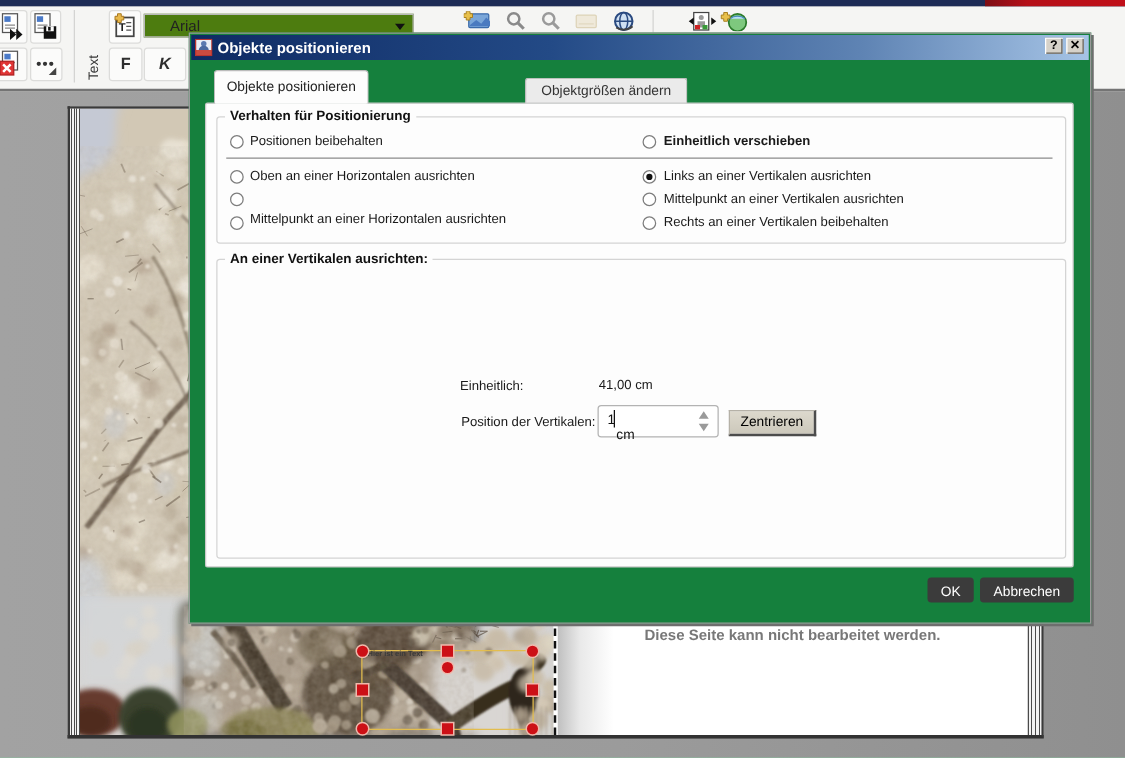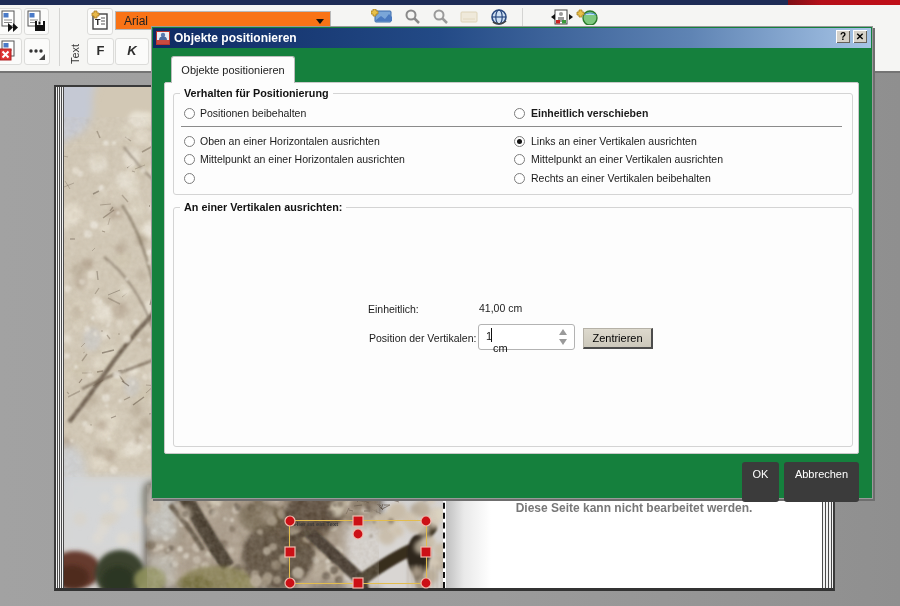--- a/index.html
+++ b/index.html
@@ -11,22 +11,22 @@
   #topstrip{left:0;top:0;width:900px;height:5px;background:#1d2b55;}
   #topred{left:788px;top:0;width:112px;height:5px;background:linear-gradient(90deg,#7d0e14 0,#b50f18 30%,#c00f18 100%);}
   
   #toolbar{left:0;top:5px;width:900px;height:66px;background:#f5f5f3;border-bottom:2px solid #747474;}
   .tbtn{position:absolute;background:#fbfbfa;border:1px solid #dcdcda;border-radius:3px;}
   .sep{position:absolute;width:1px;background:#d4d4d2;}
   #vtext{position:absolute;left:62px;top:40px;width:20px;height:30px;color:#333;font-size:11px;}
   #vtext span{position:absolute;left:3px;top:8px;transform:rotate(-90deg);transform-origin:center;}
   .fk{font-weight:bold;font-size:13px;color:#2e2e2e;text-align:center;line-height:23px;}
   
-  #combo{left:115px;width:216px;height:19px;background:#f97316;border:1px solid #b9b9b9;
-         font-size:12px;color:#222;line-height:18px;padding-left:8px;box-sizing:border-box;}
+  #combo{left:115px;width:216px;height:19px;background:#4d7c0f;border:1px solid #b9b9b9;
+         font-size:12px;color:#222;line-height:18px;padding-left:20px;box-sizing:border-box;}
   #comboarr{left:316px;top:12px;width:0;height:0;border-left:4px solid transparent;border-right:4px solid transparent;border-top:5px solid #111;}
   
   #book{left:54px;top:85px;width:781px;height:506px;background:#fff;border:2px solid #3a3a3a;border-bottom:3px solid #323232;box-sizing:border-box;}
   #lstripes{left:56px;top:87px;width:8px;height:501px;
      background:repeating-linear-gradient(90deg,#f2f2f2 0 1px,#4a4a4a 1px 2px);}
   #rstripes{left:822px;top:87px;width:11px;height:501px;
      background:repeating-linear-gradient(90deg,#4a4a4a 0 1px,#f2f2f2 1px 3px);}
   #photo{left:64px;top:87px;width:379px;height:501px;overflow:hidden;}
   #spine{left:443px;top:87px;width:3px;height:501px;background:#fff;border-left:2px dashed #111;box-sizing:border-box;}
   #rpage{left:446px;top:87px;width:376px;height:501px;background:linear-gradient(90deg,#bfbfbf 0,#e9e9e9 18px,#fff 45px);}
@@ -50,21 +50,21 @@
   .leg{position:absolute;background:#fdfdfd;font-weight:bold;font-size:10.8px;color:#111;padding:0 4px;z-index:5;white-space:nowrap;}
   .radio{position:absolute;width:11px;height:11px;border:1px solid #7d7d7d;border-radius:50%;background:#fff;box-sizing:border-box;z-index:6;}
   .radio.sel::after{content:"";position:absolute;left:2px;top:2px;width:5px;height:5px;border-radius:50%;background:#111;}
   .rlbl{position:absolute;font-size:10.5px;color:#1a1a1a;z-index:6;white-space:nowrap;}
   #rsep{left:29px;top:99px;width:661px;height:1px;background:#8b8b8b;z-index:6;}
   .flbl{position:absolute;font-size:10.5px;color:#1a1a1a;z-index:6;white-space:nowrap;}
   #spin{left:326px;top:297px;width:97px;height:26px;background:#fff;border:1px solid #b3b3b3;border-radius:3px;box-sizing:border-box;z-index:6;}
   #zen{left:431px;top:301px;width:70px;height:21px;background:linear-gradient(180deg,#ddd9cd 0,#ccc8bb 100%);
        border-top:1px solid #b5b1a7;border-left:1px solid #b5b1a7;border-right:2px solid #4c4c4c;border-bottom:2px solid #4c4c4c;
        font-size:11px;color:#000;text-align:center;line-height:19px;box-sizing:border-box;z-index:6;}
-  .okbtn{position:absolute;top:435px;height:40px;background:#3b3b3b;border-radius:3px;color:#fff;
+  .okbtn{position:absolute;top:435px;height:20px;background:#3b3b3b;border-radius:3px;color:#fff;
        font-size:11px;text-align:center;line-height:24px;z-index:6;}
 </style>
 </head>
 <body>
 
   <div class="abs" id="book"></div>
   <div class="abs" id="lstripes"></div>
   <div class="abs" id="rstripes"></div>
   <div class="abs" id="rpage"></div>
   <div class="abs" id="rpagetext">Diese Seite kann nicht bearbeitet werden.</div>
@@ -892,38 +892,39 @@
   <rect x="1" y="1" width="12" height="8" fill="#e8eef6"></rect>
   <circle cx="7" cy="4" r="2.2" fill="#5a7ab0"></circle>
   <path d="M3,9 a4,3.4 0 0 1 8,0 Z" fill="#4a6aa0"></path>
   <rect x="1" y="9" width="12" height="4" fill="#c94b40"></rect>
 </svg>
       <span class="txt">Objekte positionieren</span>
     </div>
     <div class="capbtn" style="left:684px;">?</div>
     <div class="capbtn" style="left:701px;">✕</div>
     <div class="tab active" style="left:19px;top:29px;width:124px;height:27px;line-height:26px;">Objekte positionieren</div>
+    <div class="tab pass" style="left:268px;top:35px;width:130px;height:21px;line-height:20px;">Objektgrößen ändern</div>
     <div class="abs" id="panel"></div>
 
     <div class="grp" style="left:21px;top:66px;width:678px;height:100px;"></div>
     <div class="leg" style="left:28px;top:60px;">Verhalten für Positionierung</div>
     <div class="grp" style="left:21px;top:180px;width:678px;height:238px;"></div>
     <div class="leg" style="left:28px;top:174px;">An einer Vertikalen ausrichten:</div>
 
     <div class="radio" style="left:32px;top:81px;"></div>
     <div class="rlbl" style="left:48px;top:80px;">Positionen beibehalten</div>
     <div class="radio" style="left:362px;top:81px;"></div>
     <div class="rlbl" style="left:379px;top:80px;font-weight:bold;">Einheitlich verschieben</div>
     <div class="abs" id="rsep"></div>
     <div class="radio" style="left:32px;top:109px;"></div>
     <div class="rlbl" style="left:48px;top:108px;">Oben an einer Horizontalen ausrichten</div>
     <div class="radio sel" style="left:362px;top:109px;"></div>
     <div class="rlbl" style="left:379px;top:108px;">Links an einer Vertikalen ausrichten</div>
     <div class="radio" style="left:32px;top:127px;"></div>
-    <div class="rlbl" style="left:48px;top:126px;">Mittelpunkt an einer Horizontalen ausrichten</div>
+    <div class="rlbl" style="left:48px;top:142px;">Mittelpunkt an einer Horizontalen ausrichten</div>
     <div class="radio" style="left:362px;top:127px;"></div>
     <div class="rlbl" style="left:379px;top:126px;">Mittelpunkt an einer Vertikalen ausrichten</div>
     <div class="radio" style="left:32px;top:146px;"></div>
     <div class="radio" style="left:362px;top:146px;"></div>
     <div class="rlbl" style="left:379px;top:145px;">Rechts an einer Vertikalen beibehalten</div>
 
     <div class="flbl" style="left:216px;top:276px;">Einheitlich:</div>
     <div class="flbl" style="left:327px;top:275px;">41,00 cm</div>
     <div class="flbl" style="left:217px;top:305px;">Position der Vertikalen:</div>
     <div class="abs" id="spin">

